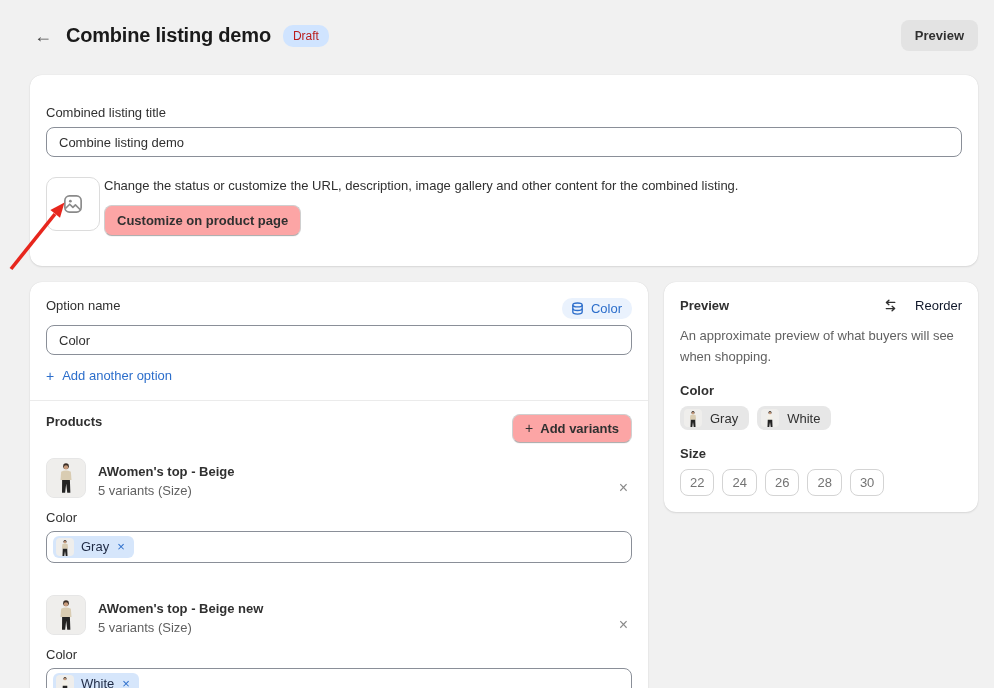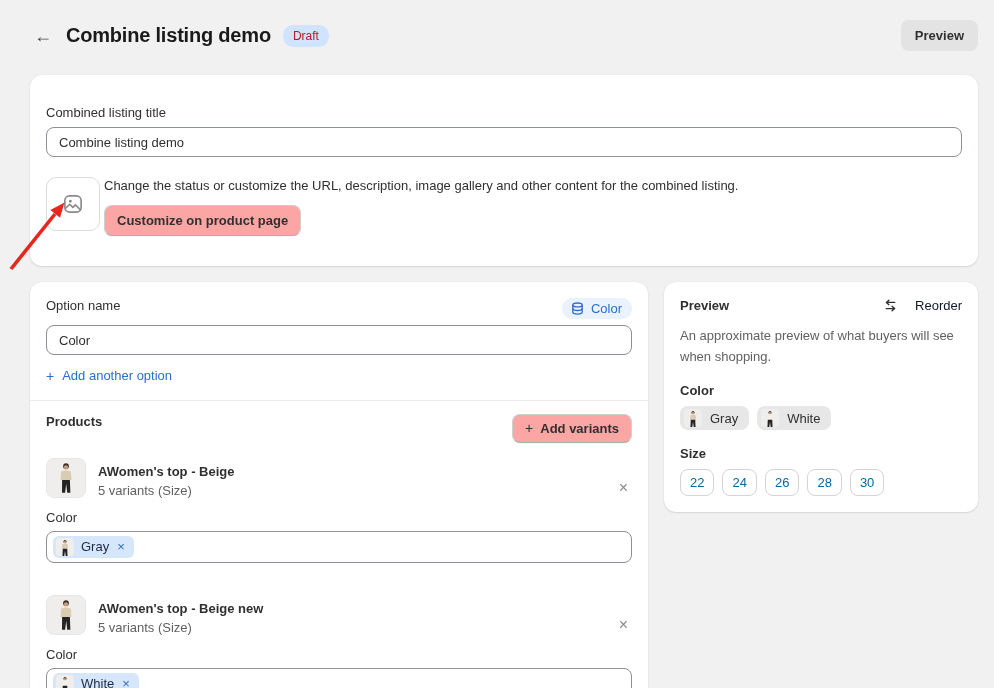--- a/index.html
+++ b/index.html
@@ -105,21 +105,21 @@
     font-size:13px; color:#0f172a; font-family:inherit; cursor:pointer; padding:0;
   }
   .preview-desc { color:#616161; margin:12px 0 0; line-height:21px; }
   .chip-row { display:flex; gap:8px; margin-top:8px; flex-wrap:wrap; }
   .gray-chip {
     display:inline-flex; align-items:center; gap:8px;
     background:#e7e7e7; border-radius:8px; padding:3px 11px 3px 4px; color:#303030;
   }
   .size-chip {
     border:1px solid #d4d4d4; border-radius:8px; background:#fff;
-    padding:5px 9px; min-width:30px; text-align:right; color:#0369a1;
+    padding:5px 9px; min-width:30px; text-align:right; color:#737373;
   }
   .annot-arrow { position:absolute; left:0; top:0; pointer-events:none; z-index:6; }
 </style>
 </head>
 <body>
 
 <div class="header">
   <button class="back-btn">
     <span>←</span>
   </button>

